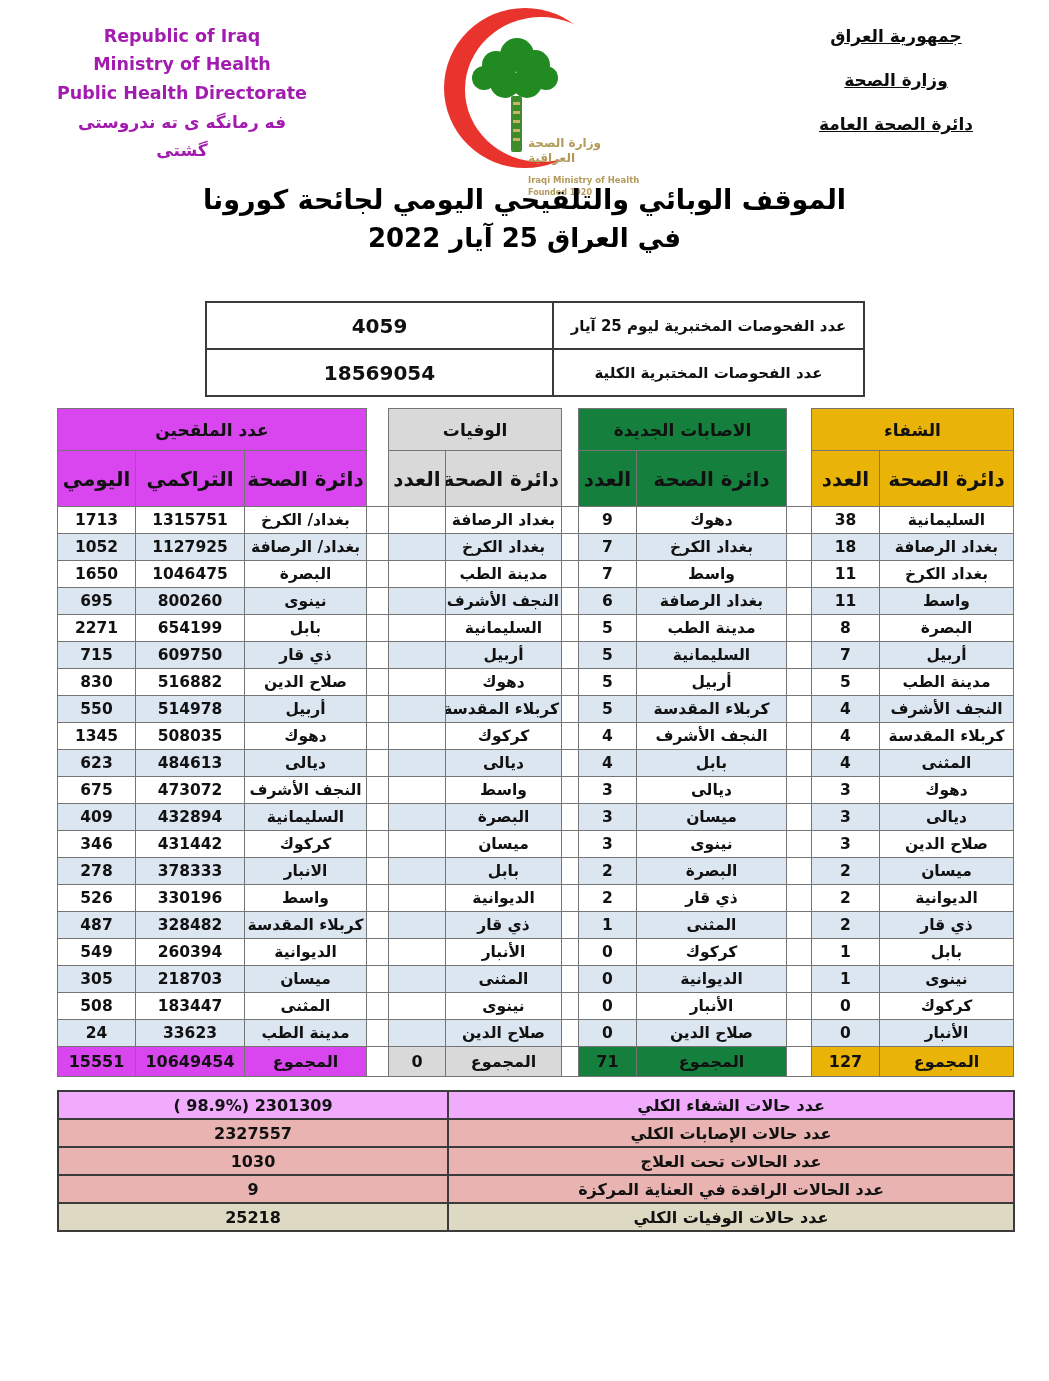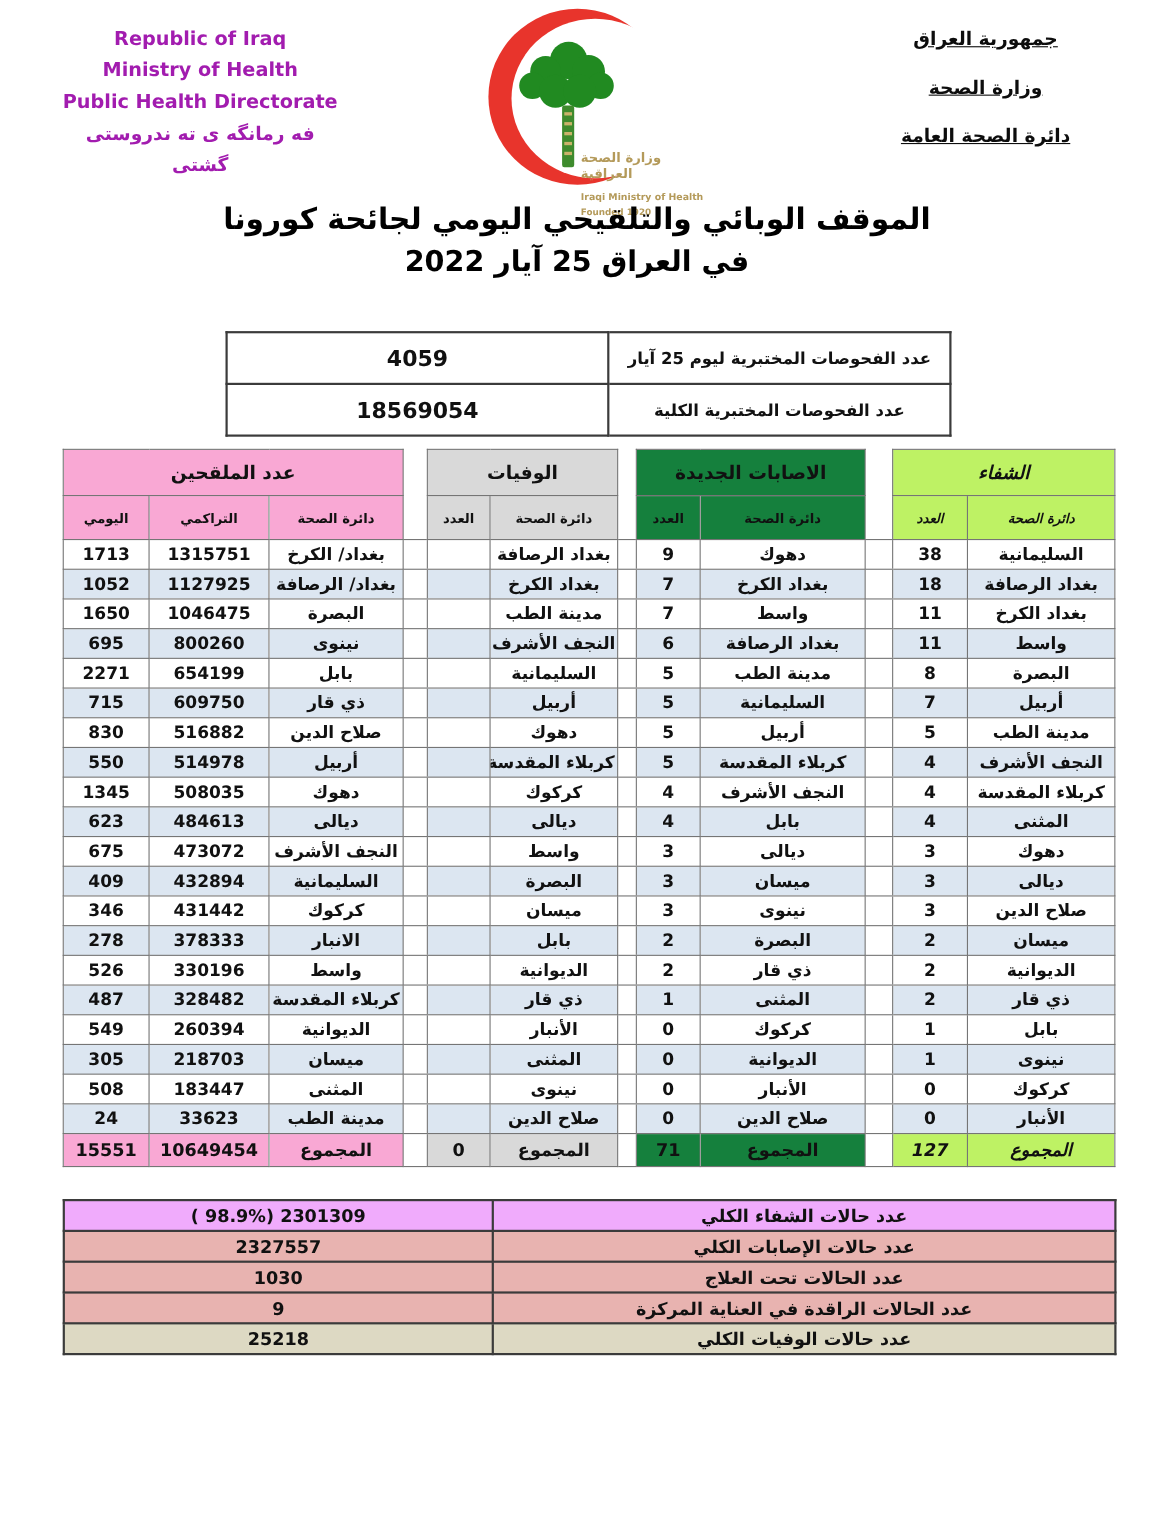--- a/index.html
+++ b/index.html
@@ -53,27 +53,27 @@
   .tests .lbl { direction:rtl; font-size:15px; }
   .tests .val { font-size:20px; }
 
   
   .main { position:absolute; left:57px; top:408px; width:956px; table-layout:fixed; }
   .main th, .main td {
     border:1px solid #757575; text-align:center; vertical-align:middle;
     overflow:hidden; white-space:nowrap; padding:0 2px;
   }
   .main thead tr.gt th { height:42px; font-size:17px; }
-  .main thead tr.ch th { height:40px; font-size:12px; }
+  .main thead tr.ch th { height:56px; font-size:20px; }
   .main tbody td { height:27px; font-size:15.5px; }
   .main tfoot td { height:30px; font-size:16px; }
-  .g-blue  { background:#f9a8d4; }
+  .g-blue  { background:#d946ef; }
   .g-gray  { background:#d9d9d9; }
   .g-pink  { background:#15803d; }
-  .g-green { background:#bef264;font-style:italic; }
+  .g-green { background:#eab308; }
   .main .name { direction:rtl; }
   .main .spacer { border:none; background:#ffffff; }
   .main tbody .spacer, .main tfoot .spacer { border-top:1px solid #757575; border-bottom:1px solid #757575; }
   .main tbody tr.alt td:not(.spacer) { background:#dce6f1; }
 
   
   .summary { position:absolute; left:57px; top:1090px; width:956px; table-layout:fixed; }
   .summary td { border:2px solid #3b3b3b; height:28px; text-align:center; vertical-align:middle; font-size:16px; }
   .summary .lbl { direction:rtl; }
   .summary .val { direction:ltr; }

